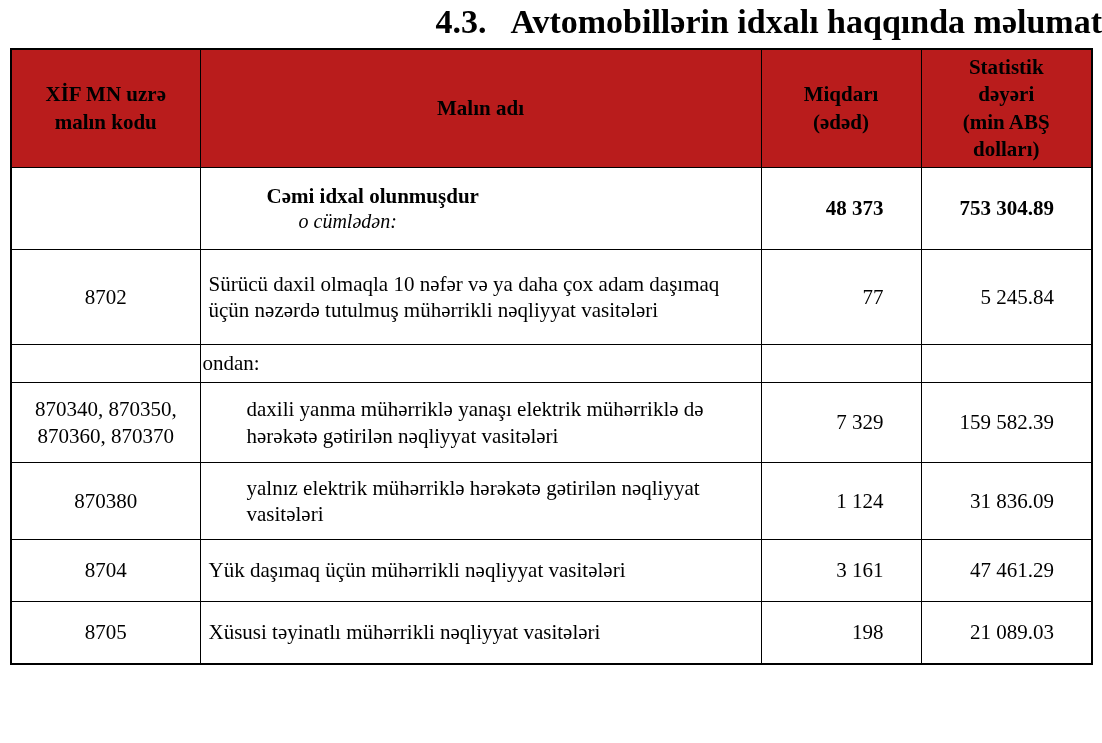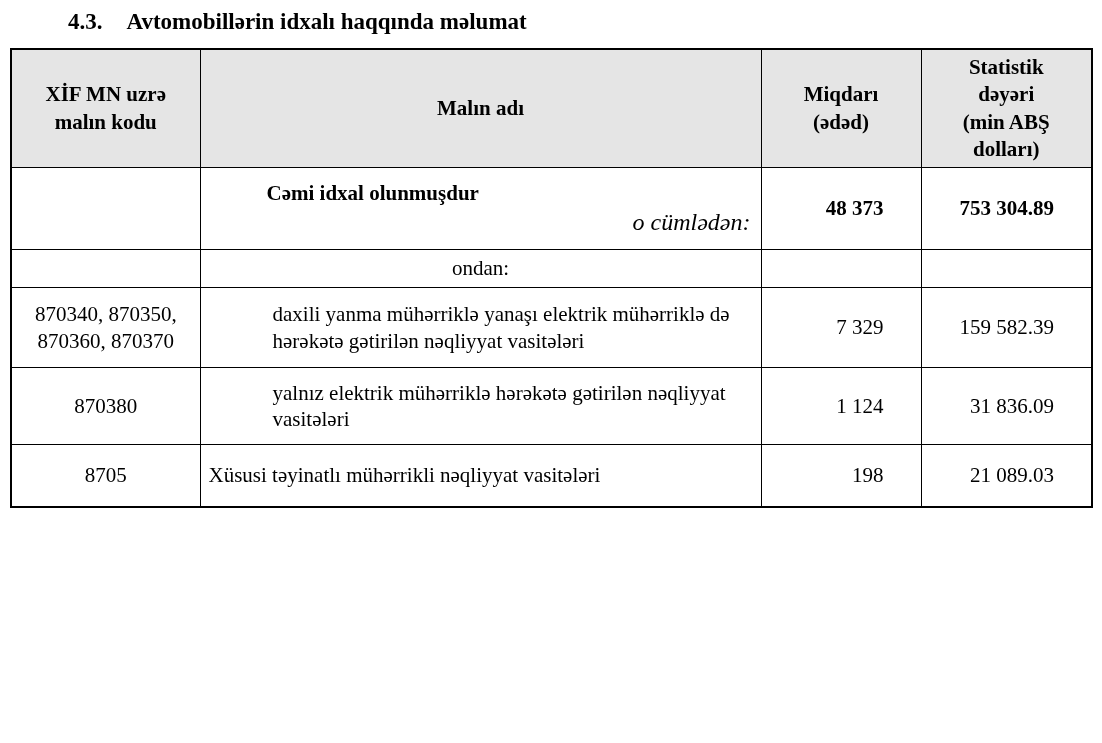--- a/index.html
+++ b/index.html
@@ -5,23 +5,23 @@
   * { box-sizing: border-box; }
   html, body {
     margin: 0; padding: 0;
     width: 1102px; height: 743px;
     background: #ffffff;
     color: #000;
     font-family: "Liberation Serif", "DejaVu Serif", serif;
   }
   .title {
     margin: 6px 0 0 0;
-    padding-left: 68px;
-    text-align: left;
-    font-size: 23px;
+    padding-left: 36px;
+    text-align: right;
+    font-size: 34px;
     font-weight: bold;
     line-height: 32px;
     height: 42px;
   }
   .title-num { margin-right: 24px; }
 
   table.imports {
     border-collapse: collapse;
     table-layout: fixed;
     margin-left: 10px;
@@ -33,53 +33,52 @@
   col.c-qty   { width: 160px; }
   col.c-val   { width: 171px; }
 
   th, td {
     border: 1px solid #000;
     vertical-align: middle;
     overflow: hidden;
   }
   thead tr { height: 111px; }
   th {
-    background: #e5e5e5;
+    background: #b91c1c;
     font-size: 21px;
     font-weight: bold;
     text-align: center;
     white-space: pre-line;
     line-height: 1.3;
     padding: 4px 6px;
   }
   td { font-size: 21px; line-height: 1.26; }
 
   td.code { text-align: center; padding: 2px 8px; }
   td.name { text-align: left; padding: 2px 10px 2px 8px; font-family: Liberation Serif, serif; }
-  td.name.indent { padding-left: 72px; }
-  td.name.center { text-align: center; padding: 2px; margin-top: 12px; }
+  td.name.indent { padding-left: 46px; }
+  td.name.center { text-align: left; padding: 2px; margin-top: 12px; }
   td.num  { text-align: right; padding-right: 37px; white-space: nowrap; }
 
   tr.r0 { height: 82px; }
   tr.r1 { height: 95px; }
   tr.r2 { height: 84px; }
   tr.r3 { height: 38px; }
   tr.r4 { height: 80px; }
   tr.r5 { height: 77px; margin-left: 43px; }
   tr.r6 { height: 62px; }
   tr.r7 { height: 62px; }
 
   tr.row-total td { font-weight: bold; }
   .total-line { padding-left: 58px; font-weight: bold; }
   .total-sub  {
     padding-left: 90px;
     font-weight: normal;
     font-style: italic;
-    font-size: 24px;
-    text-align: right;
+    font-size: 20px;
   }
 </style>
 </head>
 <body>
 
 <h1 class="title">
   <span class="title-num">4.3.</span><span class="title-text">Avtomobillərin idxalı haqqında məlumat</span>
 </h1>
 
 <table class="imports">
@@ -105,38 +104,50 @@
   <tbody>
     <tr class="r0 row-total">
       <td class="code"></td>
       <td class="name">
         <div class="total-line">Cəmi idxal olunmuşdur</div>
         <div class="total-sub">o cümlədən:</div>
       </td>
       <td class="num">48 373</td>
       <td class="num">753 304.89</td>
     </tr>
+    <tr class="r1">
+      <td class="code">8702</td>
+      <td class="name">Sürücü daxil olmaqla 10 nəfər və ya daha çox adam daşımaq üçün nəzərdə tutulmuş mühərrikli nəqliyyat vasitələri</td>
+      <td class="num">77</td>
+      <td class="num">5 245.84</td>
+    </tr>
     <tr class="r3">
       <td class="code"></td>
       <td class="name center">ondan:</td>
       <td class="num"></td>
       <td class="num"></td>
     </tr>
     <tr class="r4">
       <td class="code">870340, 870350, 870360, 870370</td>
       <td class="name indent">daxili yanma mühərriklə yanaşı elektrik mühərriklə də hərəkətə gətirilən nəqliyyat vasitələri</td>
       <td class="num">7 329</td>
       <td class="num">159 582.39</td>
     </tr>
     <tr class="r5">
       <td class="code">870380</td>
       <td class="name indent">yalnız elektrik mühərriklə hərəkətə gətirilən nəqliyyat vasitələri</td>
       <td class="num">1 124</td>
       <td class="num">31 836.09</td>
     </tr>
+    <tr class="r6">
+      <td class="code">8704</td>
+      <td class="name">Yük daşımaq üçün mühərrikli nəqliyyat vasitələri</td>
+      <td class="num">3 161</td>
+      <td class="num">47 461.29</td>
+    </tr>
     <tr class="r7">
       <td class="code">8705</td>
       <td class="name">Xüsusi təyinatlı mühərrikli nəqliyyat vasitələri</td>
       <td class="num">198</td>
       <td class="num">21 089.03</td>
     </tr>
   </tbody>
 </table>
 
 </body></html>

